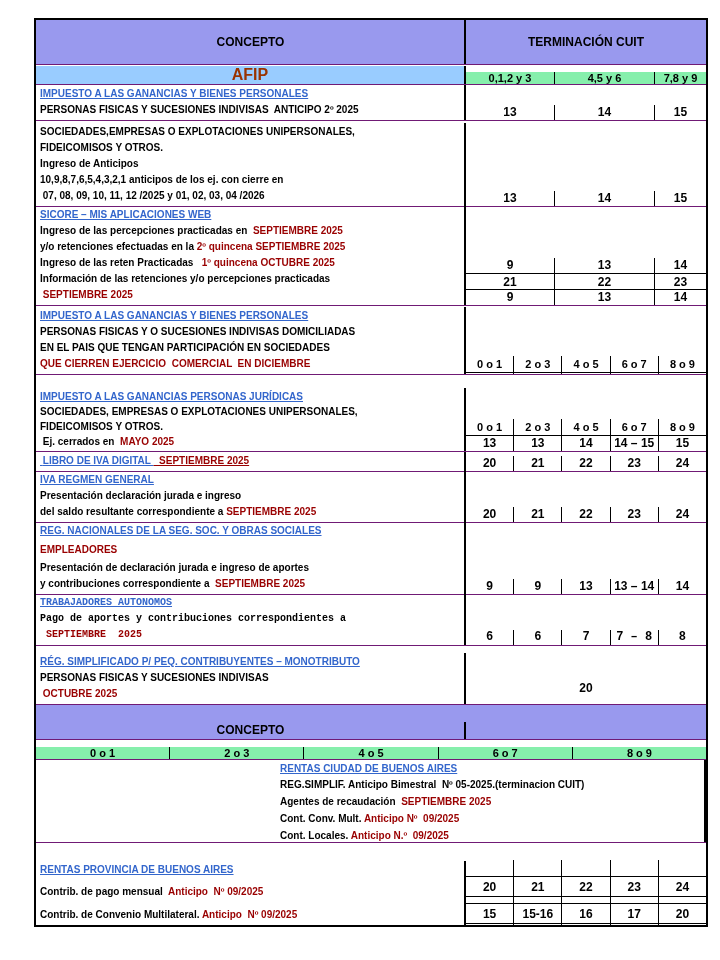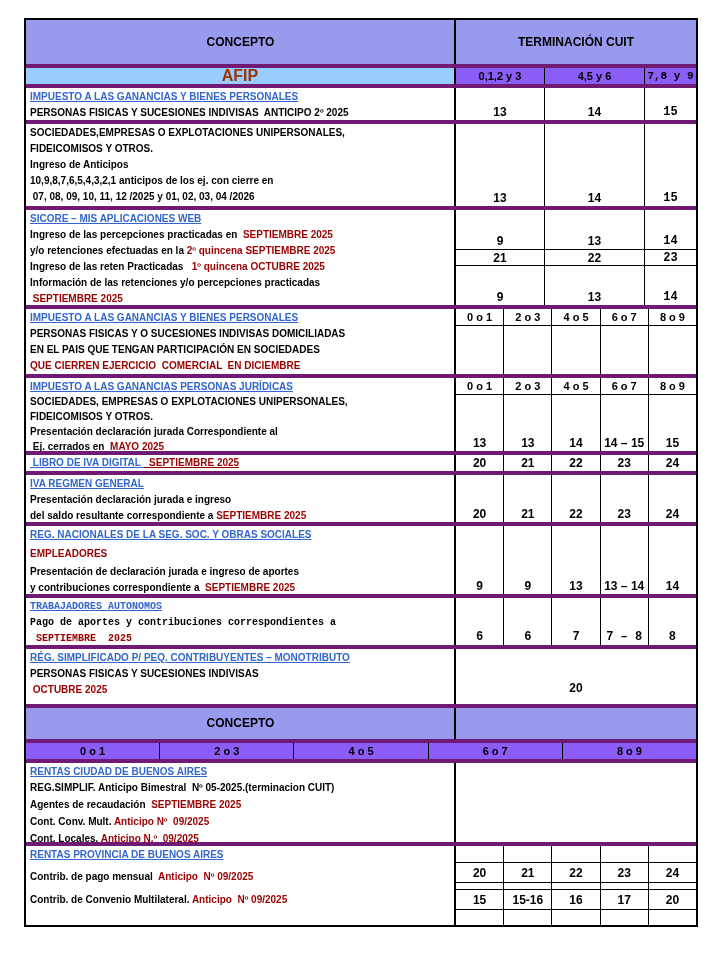--- a/index.html
+++ b/index.html
@@ -1,29 +1,29 @@
 <!DOCTYPE html>
 <html><head>
 <meta charset="utf-8">
 <style>
   html,body{margin:0;padding:0;background:#ffffff;width:720px;height:960px;overflow:hidden;}
   body{font-family:"Liberation Sans",sans-serif;font-weight:bold;color:#000;}
-  .tbl{position:absolute;left:24px;top:18px;width:670px;border:2px solid #000;background:#fff;}
+  .tbl{position:absolute;left:34px;top:18px;width:670px;border:2px solid #000;background:#fff;}
   .row{display:flex;box-sizing:border-box;}
-  .row + .row{border-top:4px solid #701a75;}
+  .row + .row{border-top:1px solid #701a75;align-items:flex-end;}
   .concept{width:430px;box-sizing:border-box;border-right:2px solid #000;padding:1px 3px 2px 4px;overflow:hidden;}
   .vals{flex:1;display:flex;flex-direction:column;overflow:hidden;}
   .sub{display:flex;box-sizing:border-box;}
   .sub.fill{flex:1;}
   .sub.fill .cell{align-items:flex-end;padding-bottom:1px;}
   .cell{display:flex;justify-content:center;align-items:center;box-sizing:border-box;font-size:12px;overflow:hidden;}
   .cell + .cell{border-left:1px solid #000;}
   .c3 .cell:nth-child(1){width:88px;}
   .c3 .cell:nth-child(2){width:100px;}
-  .c3 .cell:nth-child(3){flex:1;font-family:Liberation Mono, monospace;}
+  .c3 .cell:nth-child(3){flex:1;}
   .c5 .cell{flex:1;}
   .hdr{height:17px;border-bottom:1px solid #000;}
   .hdr .cell{align-items:center;font-size:11px;}
   .bt{border-top:1px solid #000;}
   .bb{border-bottom:1px solid #000;}
   .h17{height:17px;flex:0 0 auto;}
   .h21{height:21px;flex:0 0 auto;}
   .h16e{height:16px;flex:0 0 auto;}
   .h6e{height:6px;flex:0 0 auto;}
   .ln{line-height:16px;font-size:10px;white-space:pre-wrap;}
@@ -31,21 +31,21 @@
   .link{color:#3366CC;text-decoration:underline;}
   .red{color:#990000;}
   .band-red{color:#993300;}
   
   .hrow1{height:44px;background:#9999EE;}
   .hrow1 .concept,.hrow1 .vals{display:flex;align-items:center;justify-content:center;font-size:12px;}
   .hrow2{height:35px;background:#9999EE;}
   .hrow2 .concept{display:flex;align-items:center;justify-content:center;font-size:12px;}
   .band{height:20px;}
   .band .concept{display:flex;align-items:center;justify-content:center;background:#99CCFF;padding:0;}
-  .band .vals{background:#8b5cf6;}
+  .band .vals{background:#86efac;}
   .band .sub{flex:1;}
   .band .cell{font-size:11px;}
   
   .s1{height:36px;}.s2{height:86px;}.s3{height:99px;}.s4{height:69px;}.s5{height:77px;}
   .s6{height:20px;}.s7{height:51px;}.s8{height:72px;}.s9{height:51px;font-family:Liberation Mono, monospace;}.s10{height:59px;}
   .s11{height:83px;flex-direction:column;}.s12{height:83px;}
   .s6 .concept{display:flex;align-items:center;}
   .s6 .cell{align-items:center;}
   .mt3{margin-top:3px;margin-bottom:2px;}
   .mt5{margin-top:5px;}
@@ -154,21 +154,20 @@
         <div class="cell"></div>
       </div>
     </div>
   </div>
 
   <div class="row s5 tight">
     <div class="concept">
       <div class="ln"><span class="link">IMPUESTO A LAS GANANCIAS PERSONAS JURÍDICAS</span></div>
       <div class="ln">SOCIEDADES, EMPRESAS O EXPLOTACIONES UNIPERSONALES,</div>
       <div class="ln">FIDEICOMISOS Y OTROS.</div>
-      <div class="ln">Presentación declaración jurada Correspondiente al</div>
       <div class="ln"><span> Ej. cerrados en  </span><span class="red">MAYO 2025</span></div>
     </div>
     <div class="vals">
       <div class="sub c5 hdr">
         <div class="cell">0 o 1</div>
         <div class="cell">2 o 3</div>
         <div class="cell">4 o 5</div>
         <div class="cell">6 o 7</div>
         <div class="cell">8 o 9</div>
       </div>

